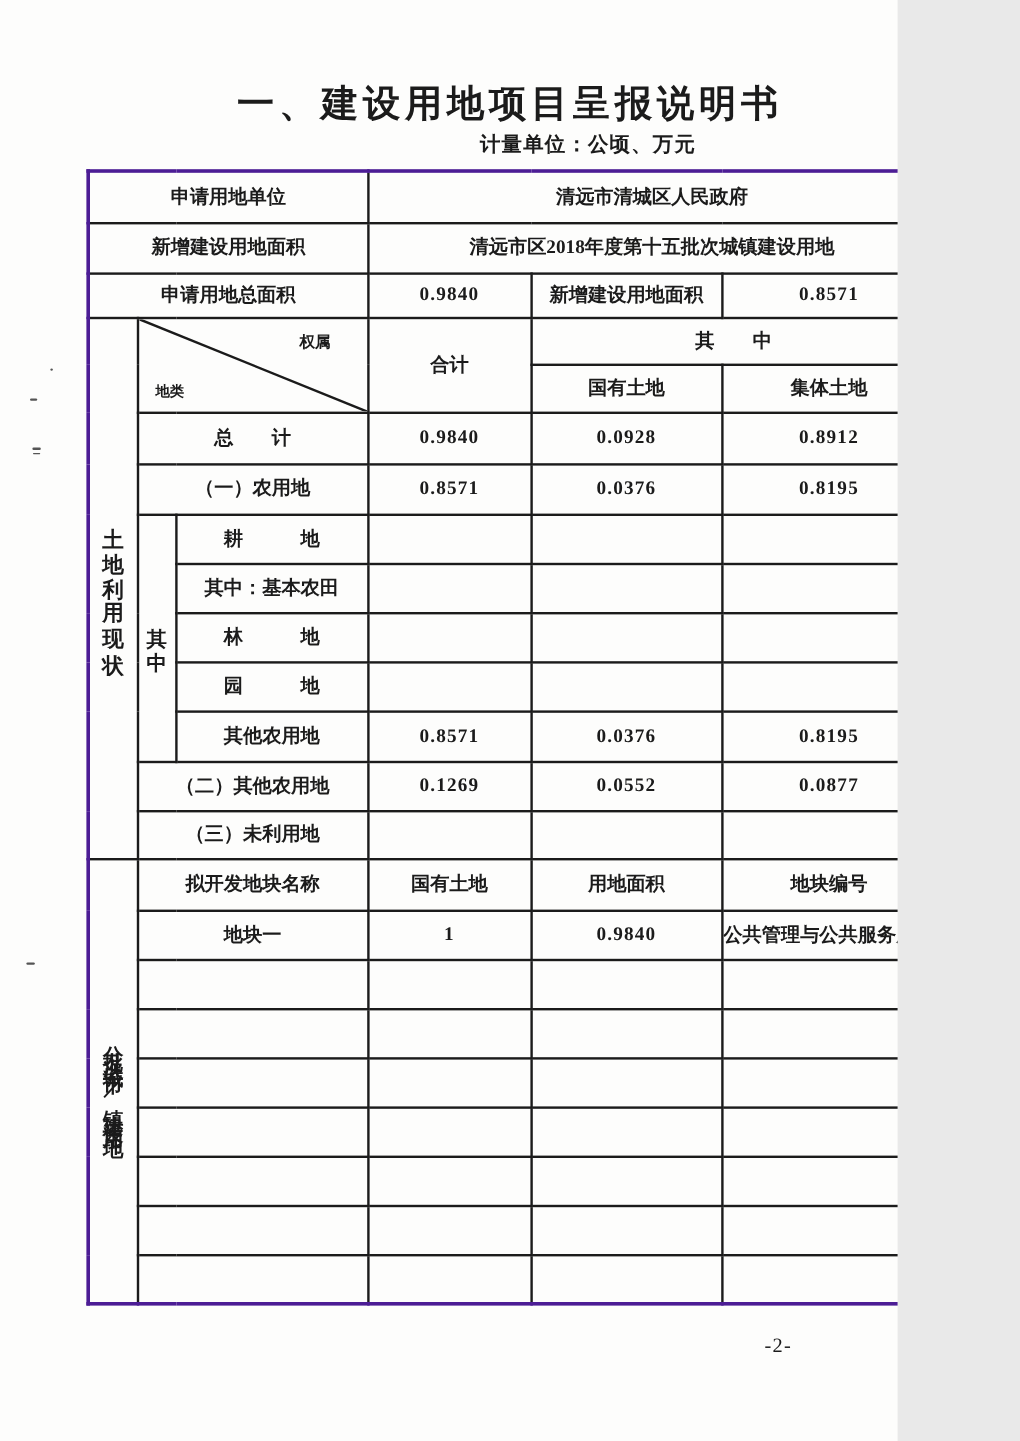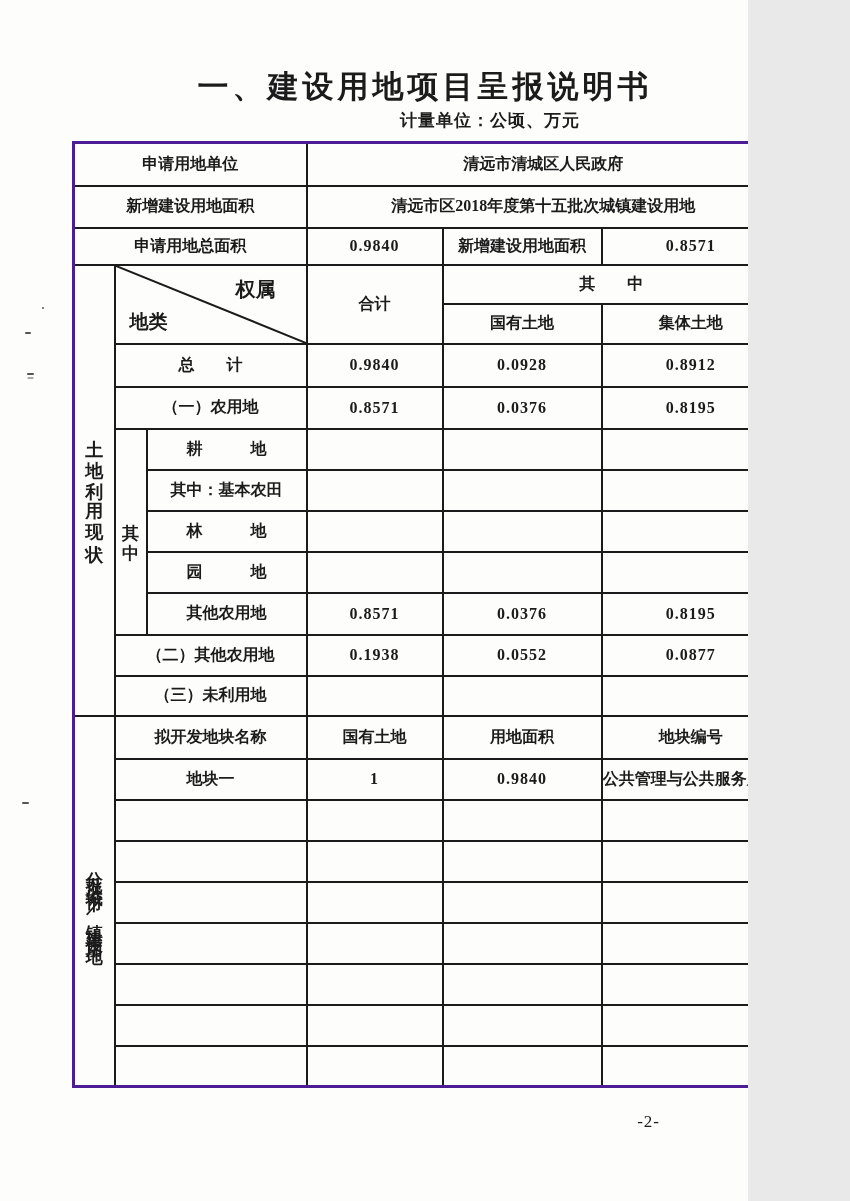--- a/index.html
+++ b/index.html
@@ -42,22 +42,22 @@
     writing-mode:vertical-lr;
     text-orientation:upright;
     font-weight:600;
   }
   .v-landuse{font-size:18px;letter-spacing:21px;}
   .v-batch{font-size:17px;letter-spacing:6px;}
   .v-among{font-size:17px;letter-spacing:20px;}
   
   td.diag{position:relative;}
   td.diag svg{position:absolute;left:0;top:0;width:100%;height:100%;}
-  .diag-top{position:absolute;top:10px;right:30px;font-size:20px;font-weight:600;}
-  .diag-bottom{position:absolute;bottom:8px;left:14px;font-size:19px;font-weight:600;}
+  .diag-top{position:absolute;top:10px;right:30px;font-size:13px;font-weight:600;}
+  .diag-bottom{position:absolute;bottom:8px;left:14px;font-size:12px;font-weight:600;}
   .purpose-cell{font-size:15px;letter-spacing:0;}
   .page-number{
     position:absolute;top:1112px;right:88px;
     font-size:17px;letter-spacing:1px;
   }
   
   .speck{position:absolute;background:#555;border-radius:1px;}
   .speck1{left:42px;top:307px;width:2px;height:2px;}
   .speck2{left:25px;top:332px;width:6px;height:2px;}
   .speck3{left:27px;top:373px;width:7px;height:2px;box-shadow:0 4px 0 -0.5px #555;}
@@ -165,21 +165,21 @@
 
     <tr style="height:42px">
       <td>其他农用地</td>
       <td class="num">0.8571</td>
       <td class="num">0.0376</td>
       <td class="num">0.8195</td>
     </tr>
 
     <tr style="height:41px">
       <td colspan="2">（二）其他农用地</td>
-      <td class="num">0.1938</td>
+      <td class="num">0.1269</td>
       <td class="num">0.0552</td>
       <td class="num">0.0877</td>
     </tr>
 
     <tr style="height:40px">
       <td colspan="2">（三）未利用地</td>
       <td class="num"></td>
       <td class="num"></td>
       <td class="num"></td>
     </tr>

